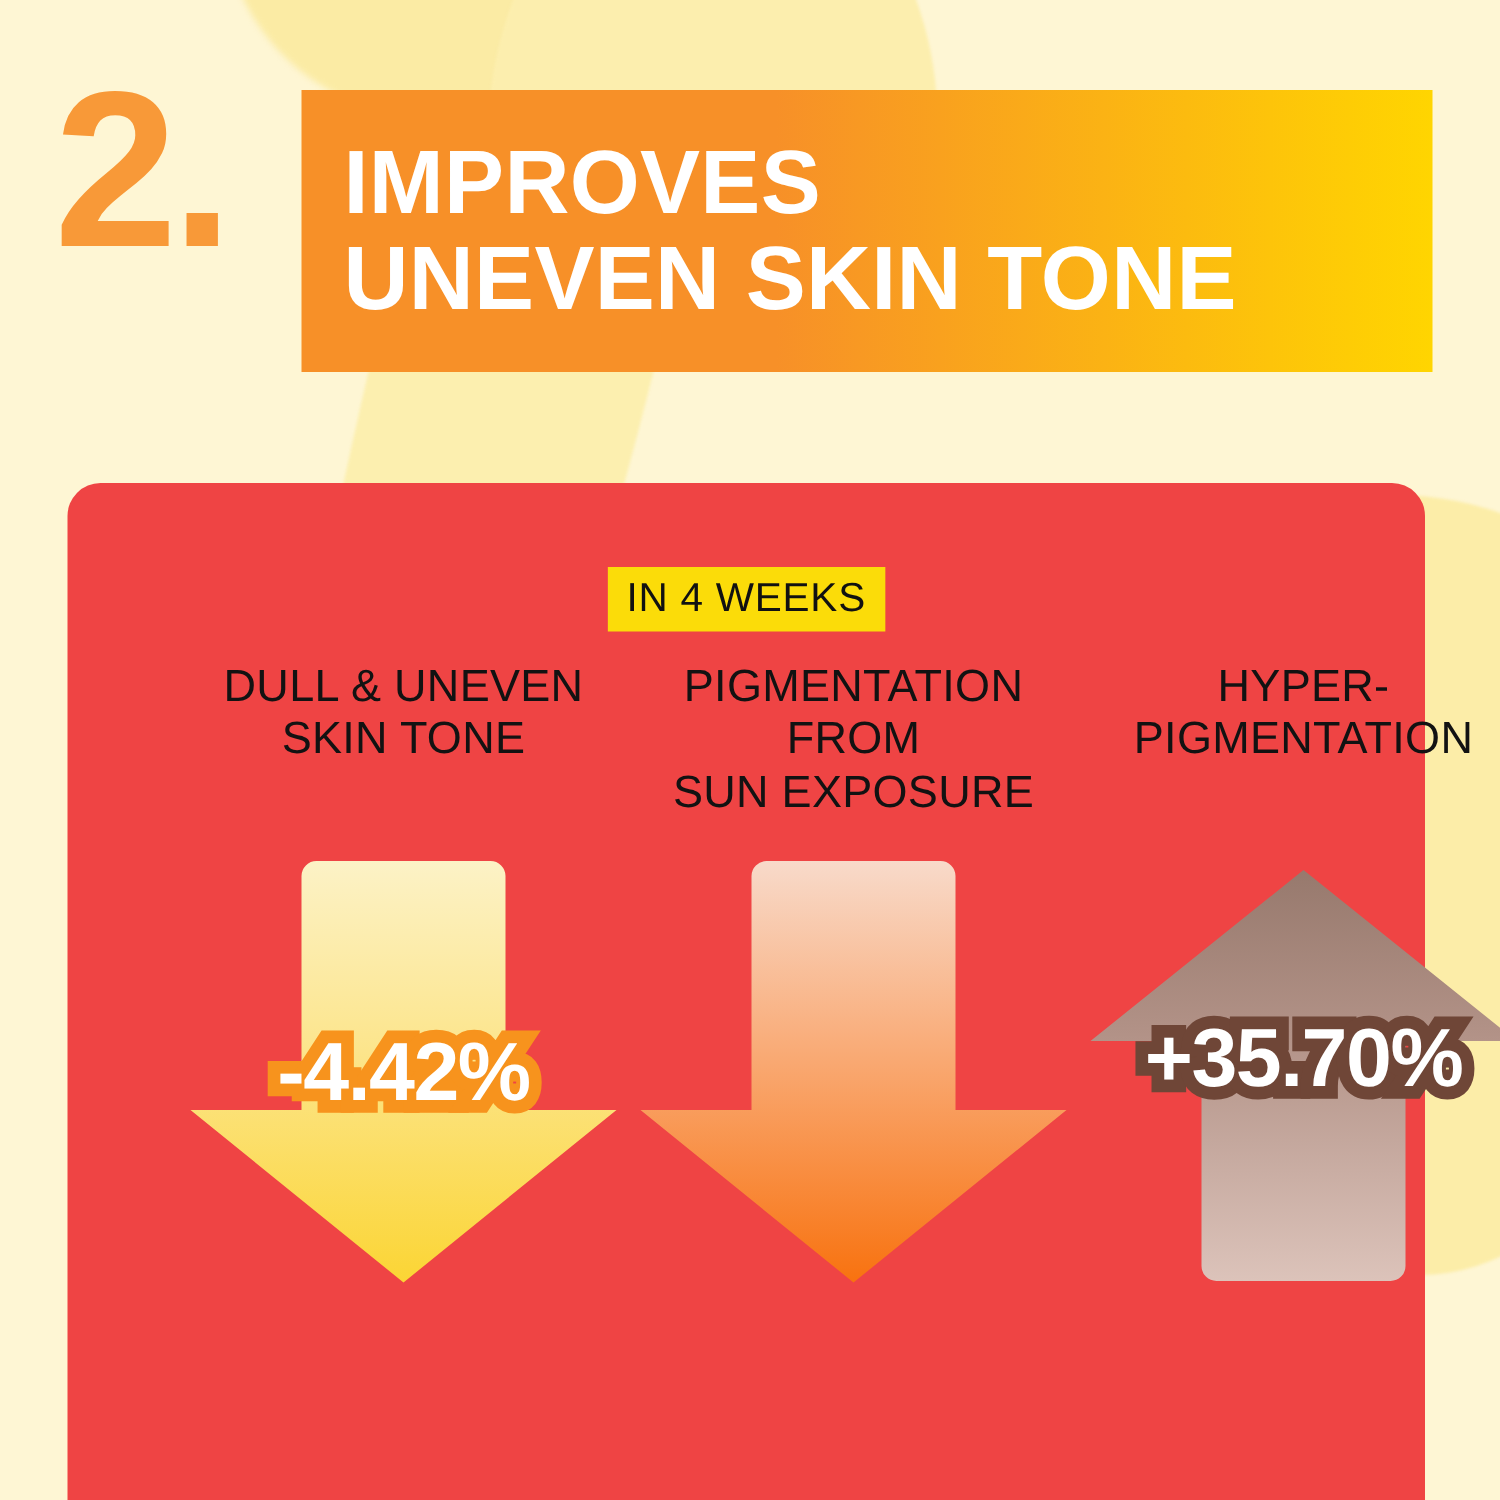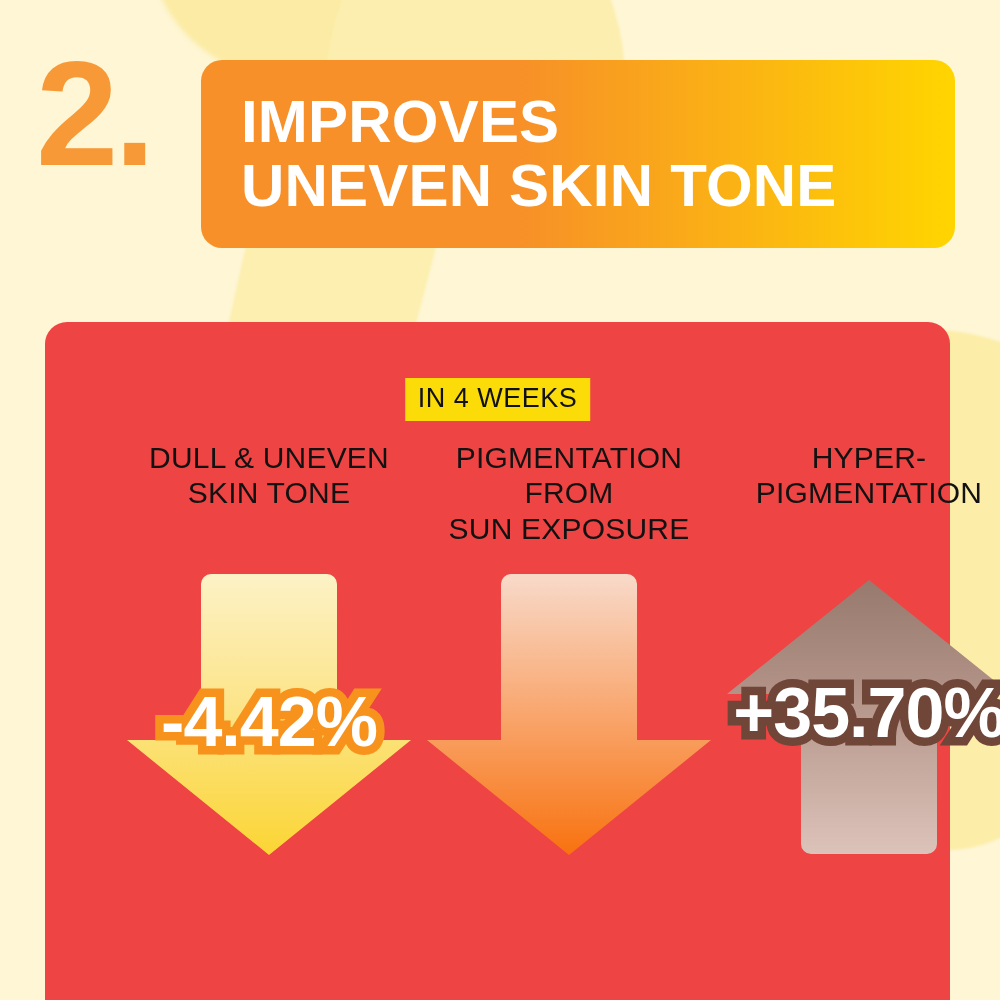--- a/index.html
+++ b/index.html
@@ -49,22 +49,21 @@
   
   #step-number {
     position:absolute; left:36px; top:40px;
     font-size:148px; font-weight:bold; line-height:1;
     letter-spacing:-4px;
   }
   #header-banner {
     position:absolute; left:201px; top:60px;
     width:754px; height:188px;
     display:flex; align-items:center;
-    padding-left:40px;
-    border-radius:21px;
+    padding-left:28px;
   }
   #header-title {
     font-size:60px; font-weight:bold; line-height:1.06;
     color:#FFFFFF; letter-spacing:0.2px;
     white-space:pre-line;
   }
 
   
   #result-card {
     position:absolute; left:45px; top:322px;
@@ -92,21 +91,21 @@
     text-align:center; white-space:pre-line; letter-spacing:0.2px;
     min-height:126px;
   }
 
   
   .arrow-wrap { position:relative; width:300px; height:300px; margin-top:6px; }
   .arrow-svg  { position:absolute; left:0; top:0; }
 
   .value-label {
     position:absolute; left:50%; transform:translateX(-50%);
-    font-size:70px; font-weight:bold; line-height:1;
+    font-size:55px; font-weight:bold; line-height:1;
     color:#FFFFFF; white-space:nowrap; letter-spacing:-1px;
   }
   .value-down { top:115px; }
   .value-up   { top:106px; }
   #value-0 { -webkit-text-stroke:17px #F7931D; paint-order:stroke fill; }
   #value-1 { -webkit-text-stroke:17px #E2551B; paint-order:stroke fill; }
   #value-2 { -webkit-text-stroke:17px #6F4637; paint-order:stroke fill; }
 </style>
 </head>
 <body>

